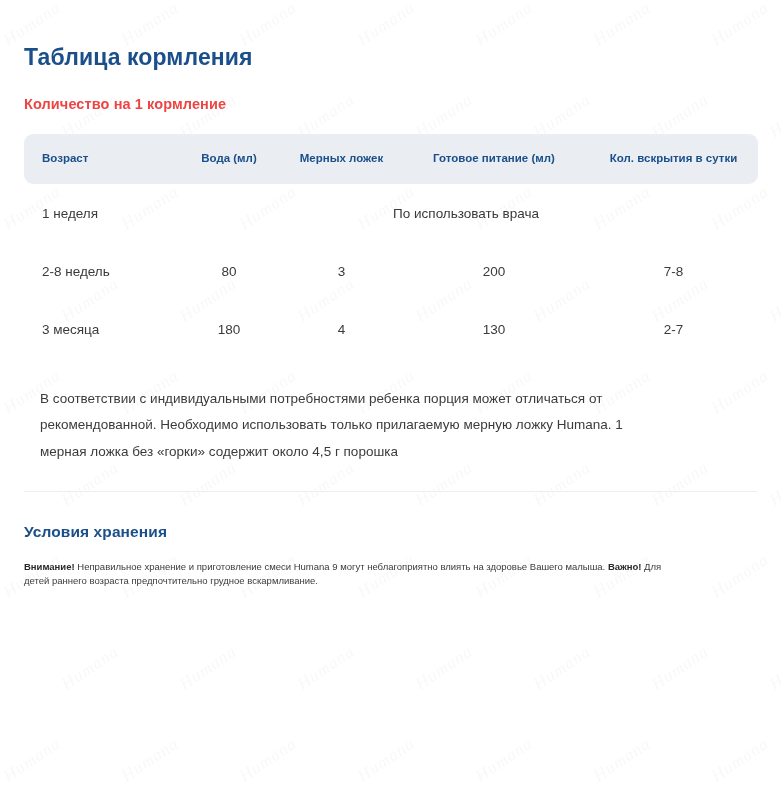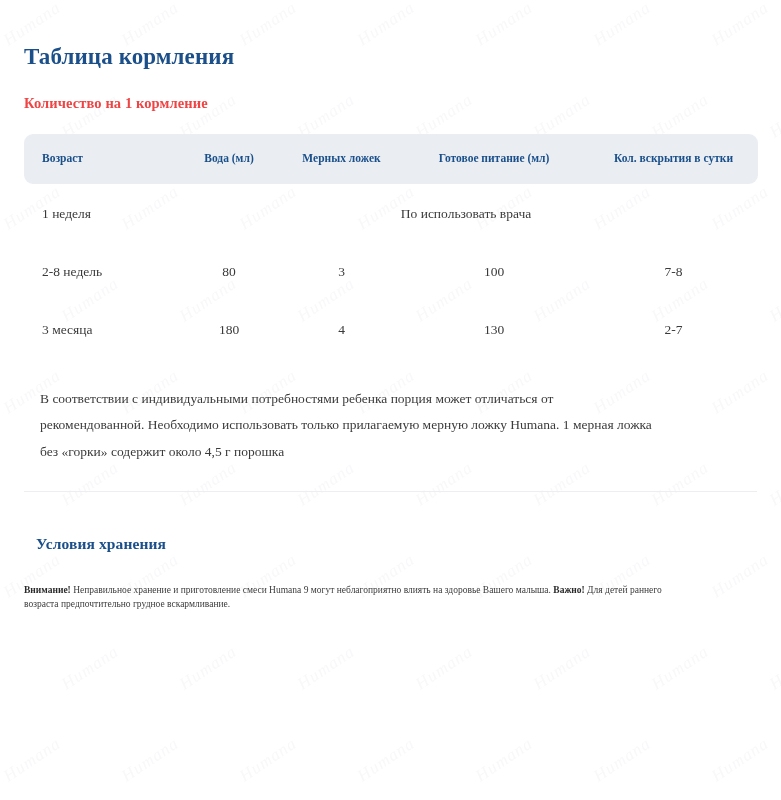--- a/index.html
+++ b/index.html
@@ -36,21 +36,20 @@
     white-space: nowrap;
     user-select: none;
   }
 
   .page {
     position: relative;
     z-index: 1;
     padding: 0 24px;
     box-sizing: border-box;
     width: 698px;
-    font-family: Liberation Serif, serif;
   }
 
   h1.page-title {
     font-size: 23px;
     font-weight: bold;
     color: #1a4f8a;
     margin: 0;
     padding-top: 44px;
     letter-spacing: 0.1px;
   }
@@ -61,21 +60,21 @@
     color: #ef4444;
     margin: 0;
     padding-top: 25px;
     letter-spacing: 0.1px;
   }
 
   h2.section-heading {
     font-size: 15.5px;
     font-weight: bold;
     color: #1a4f8a;
-    margin: 12px;
+    margin: 0;
     padding-top: 31px;
     letter-spacing: 0.1px;
   }
 
   
   .feeding-table {
     width: 734px;
     border-collapse: separate;
     border-spacing: 0;
     margin-top: 22px;
@@ -262,21 +261,21 @@
     </thead>
     <tbody>
       <tr>
         <td class="age-cell">1 неделя</td>
         <td class="note-cell" colspan="4">По использовать врача</td>
       </tr>
       <tr>
         <td class="age-cell">2-8 недель</td>
         <td>80</td>
         <td>3</td>
-        <td>100</td>
+        <td>200</td>
         <td>7-8</td>
       </tr>
       <tr>
         <td class="age-cell">3 месяца</td>
         <td>180</td>
         <td>4</td>
         <td>130</td>
         <td>2-7</td>
       </tr>
     </tbody>

